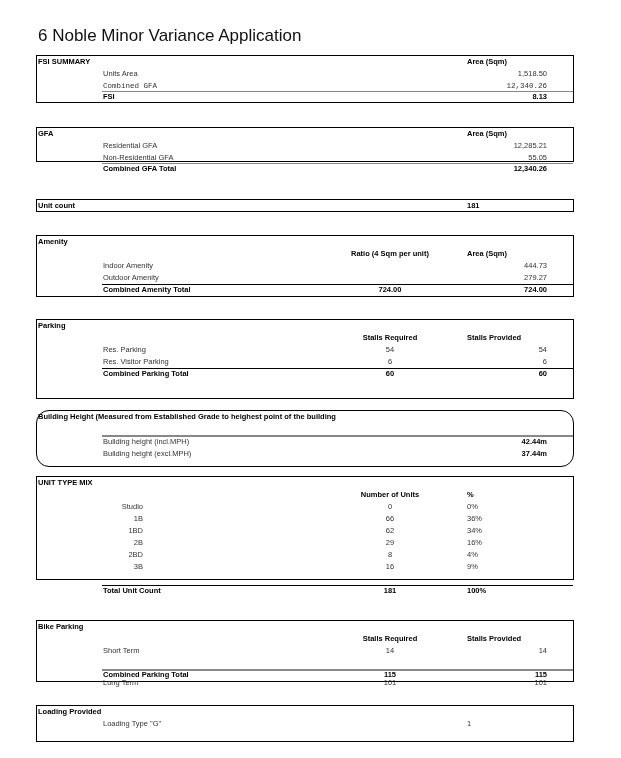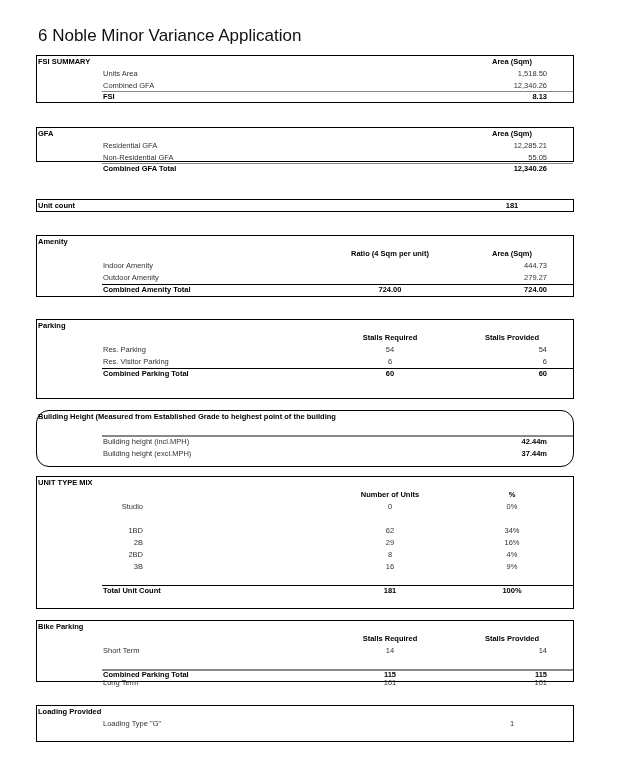--- a/index.html
+++ b/index.html
@@ -6,41 +6,41 @@
   body { width:621px; height:758px; position:relative; overflow:hidden;
          font-family:"Liberation Sans", sans-serif; color:#000; }
   .title { position:absolute; left:38px; top:26px; font-size:17px; color:#111; }
   .box { position:absolute; left:36px; width:538px; border:1px solid #000; box-sizing:border-box; }
   .row { position:absolute; left:0; right:0; height:12px; font-size:7.5px; line-height:12px; }
   .lbl { position:absolute; left:66px; color:#333; }
   .lbl.bold { font-weight:bold; color:#000; }
   .sec { position:absolute; left:1px; font-weight:bold; }
   .c1 { position:absolute; left:300px; width:106px; text-align:center; color:#333; }
   .c2 { position:absolute; left:440px; width:70px; text-align:right; color:#333; }
-  .c2c { position:absolute; left:430px; width:90px; text-align:center; color:#333; }
+  .c2c { position:absolute; left:430px; width:90px; color:#333; }
   .b { font-weight:bold; color:#000; }
   .ul { position:absolute; left:65px; right:0; border-top:1px solid #000; }
   .ul.grey { border-top:1px solid #888; }
   .ut { position:absolute; left:66px; width:40px; text-align:right; color:#333; }
 </style>
 </head>
 <body>
 
 <div class="title">6 Noble Minor Variance Application</div>
 
 <div class="box" style="top:55px;height:48px;">
   <div class="row" style="top:0px;">
     <span class="sec">FSI SUMMARY</span>
     <span class="c2c b">Area (Sqm)</span>
   </div>
   <div class="row" style="top:12px;">
     <span class="lbl">Units Area</span>
     <span class="c2">1,518.50</span>
   </div>
-  <div class="row" style="top:24px;">
+  <div class="row" style="top:24px;font-family:Liberation Mono, monospace;">
     <span class="lbl">Combined GFA</span>
     <span class="c2">12,340.26</span>
   </div>
   <div class="ul grey" style="top:35px;"></div>
   <div class="row" style="top:35px;">
     <span class="lbl bold">FSI</span>
     <span class="c2 b">8.13</span>
   </div>
 </div>
 
@@ -129,32 +129,37 @@
   <div class="row" style="top:25px;">
     <span class="lbl">Building height (incl.MPH)</span>
     <span class="c2 b">42.44m</span>
   </div>
   <div class="row" style="top:37px;">
     <span class="lbl">Building height (excl.MPH)</span>
     <span class="c2 b">37.44m</span>
   </div>
 </div>
 
-<div class="box" style="top:476px;height:133px;">
+<div class="box" style="top:476px;height:104px;">
   <div class="row" style="top:0px;">
     <span class="sec">UNIT TYPE MIX</span>
   </div>
   <div class="row" style="top:12px;">
     <span class="c1 b">Number of Units</span>
     <span class="c2c b">%</span>
   </div>
   <div class="row" style="top:24px;">
     <span class="ut">Studio</span>
     <span class="c1">0</span>
     <span class="c2c">0%</span>
+  </div>
+  <div class="row" style="top:36px;">
+    <span class="ut">1B</span>
+    <span class="c1">66</span>
+    <span class="c2c">36%</span>
   </div>
   <div class="row" style="top:48px;">
     <span class="ut">1BD</span>
     <span class="c1">62</span>
     <span class="c2c">34%</span>
   </div>
   <div class="row" style="top:60px;">
     <span class="ut">2B</span>
     <span class="c1">29</span>
     <span class="c2c">16%</span>

